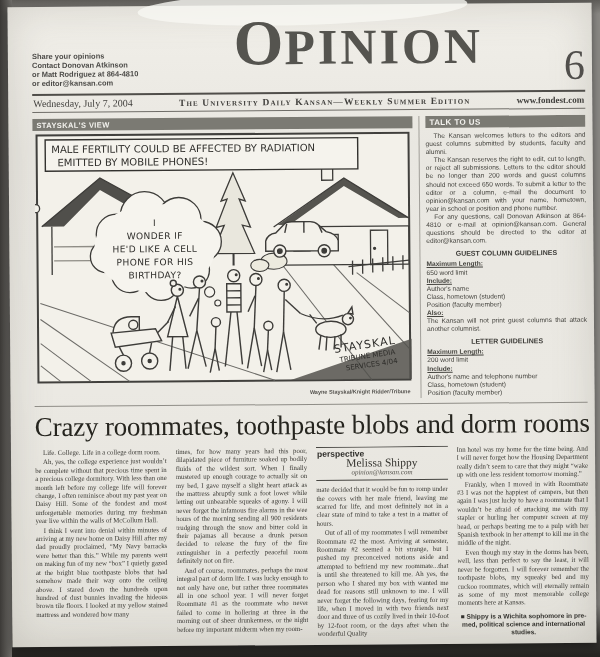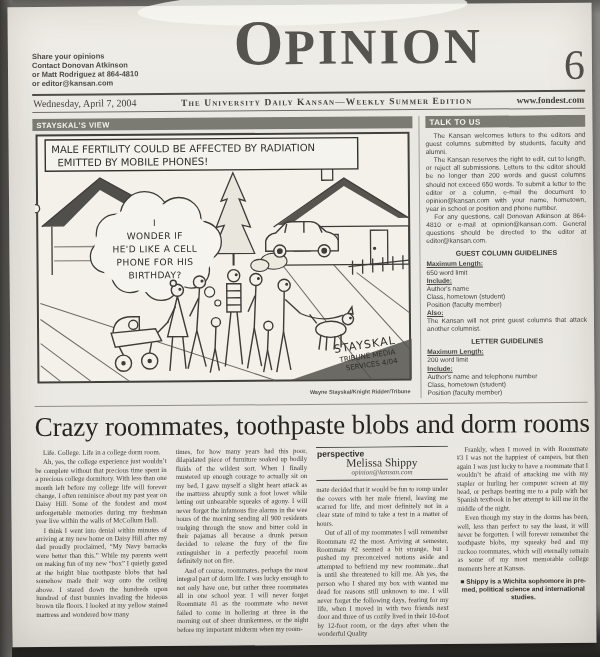--- a/index.html
+++ b/index.html
@@ -83,21 +83,21 @@
       <div>Share your opinions</div>
       <div>Contact Donovan Atkinson</div>
       <div>or Matt Rodriguez at 864-4810</div>
       <div>or editor@kansan.com</div>
     </div>
     <div class="masthead"><span class="big-o">O</span><span class="rest">PINION</span></div>
     <div class="page-number">6</div>
   </div>
 
   <div class="dateline">
-    <span class="date">Wednesday, April 7, 2004</span>
+    <span class="date">Wednesday, July 7, 2004</span>
     <span class="paper-name">The University Daily Kansan—Weekly Summer Edition</span>
     <span class="site">www.fondest.com</span>
   </div>
 
   <div class="main-row">
 
     <div class="cartoon-col">
       <div class="section-bar">STAYSKAL'S VIEW</div>
 
       <div class="cartoon-frame">
@@ -350,18 +350,19 @@
     <div class="col">
       <div class="persp-box">
         <div class="persp-label">perspective</div>
         <div class="persp-name">Melissa Shippy</div>
         <div class="persp-email">opinion@kansan.com</div>
       </div>
       <p class="cont">mate decided that it would be fun to romp under the covers with her male friend, leaving me scarred for life, and most definitely not in a clear state of mind to take a test in a matter of hours.</p>
       <p>Out of all of my roommates I will remember Roommate #2 the most. Arriving at semester, Roommate #2 seemed a bit strange, but I pushed my preconceived notions aside and attempted to befriend my new roommate...that is until she threatened to kill me. Ah yes, the person who I shared my box with wanted me dead for reasons still unknown to me. I will never forget the following days, fearing for my life, when I moved in with two friends next door and three of us cozily lived in their 10-foot by 12-foot room, or the days after when the wonderful Quality</p>
     </div>
     <div class="col">
+      <p class="cont">Inn hotel was my home for the time being. And I will never forget how the Housing Department really didn’t seem to care that they might “wake up with one less resident tomorrow morning.”</p>
       <p>Frankly, when I moved in with Roommate #3 I was not the happiest of campers, but then again I was just lucky to have a roommate that I wouldn’t be afraid of attacking me with my stapler or hurling her computer screen at my head, or perhaps beating me to a pulp with her Spanish textbook in her attempt to kill me in the middle of the night.</p>
       <p>Even though my stay in the dorms has been, well, less than perfect to say the least, it will never be forgotten. I will forever remember the toothpaste blobs, my squeaky bed and my cuckoo roommates, which will eternally remain as some of my most memorable college moments here at Kansas.</p>
       <p class="tagline">■ Shippy is a Wichita sophomore in pre-med, political science and international studies.</p>
     </div>
   </div>
 </div>
 
 </body></html>

